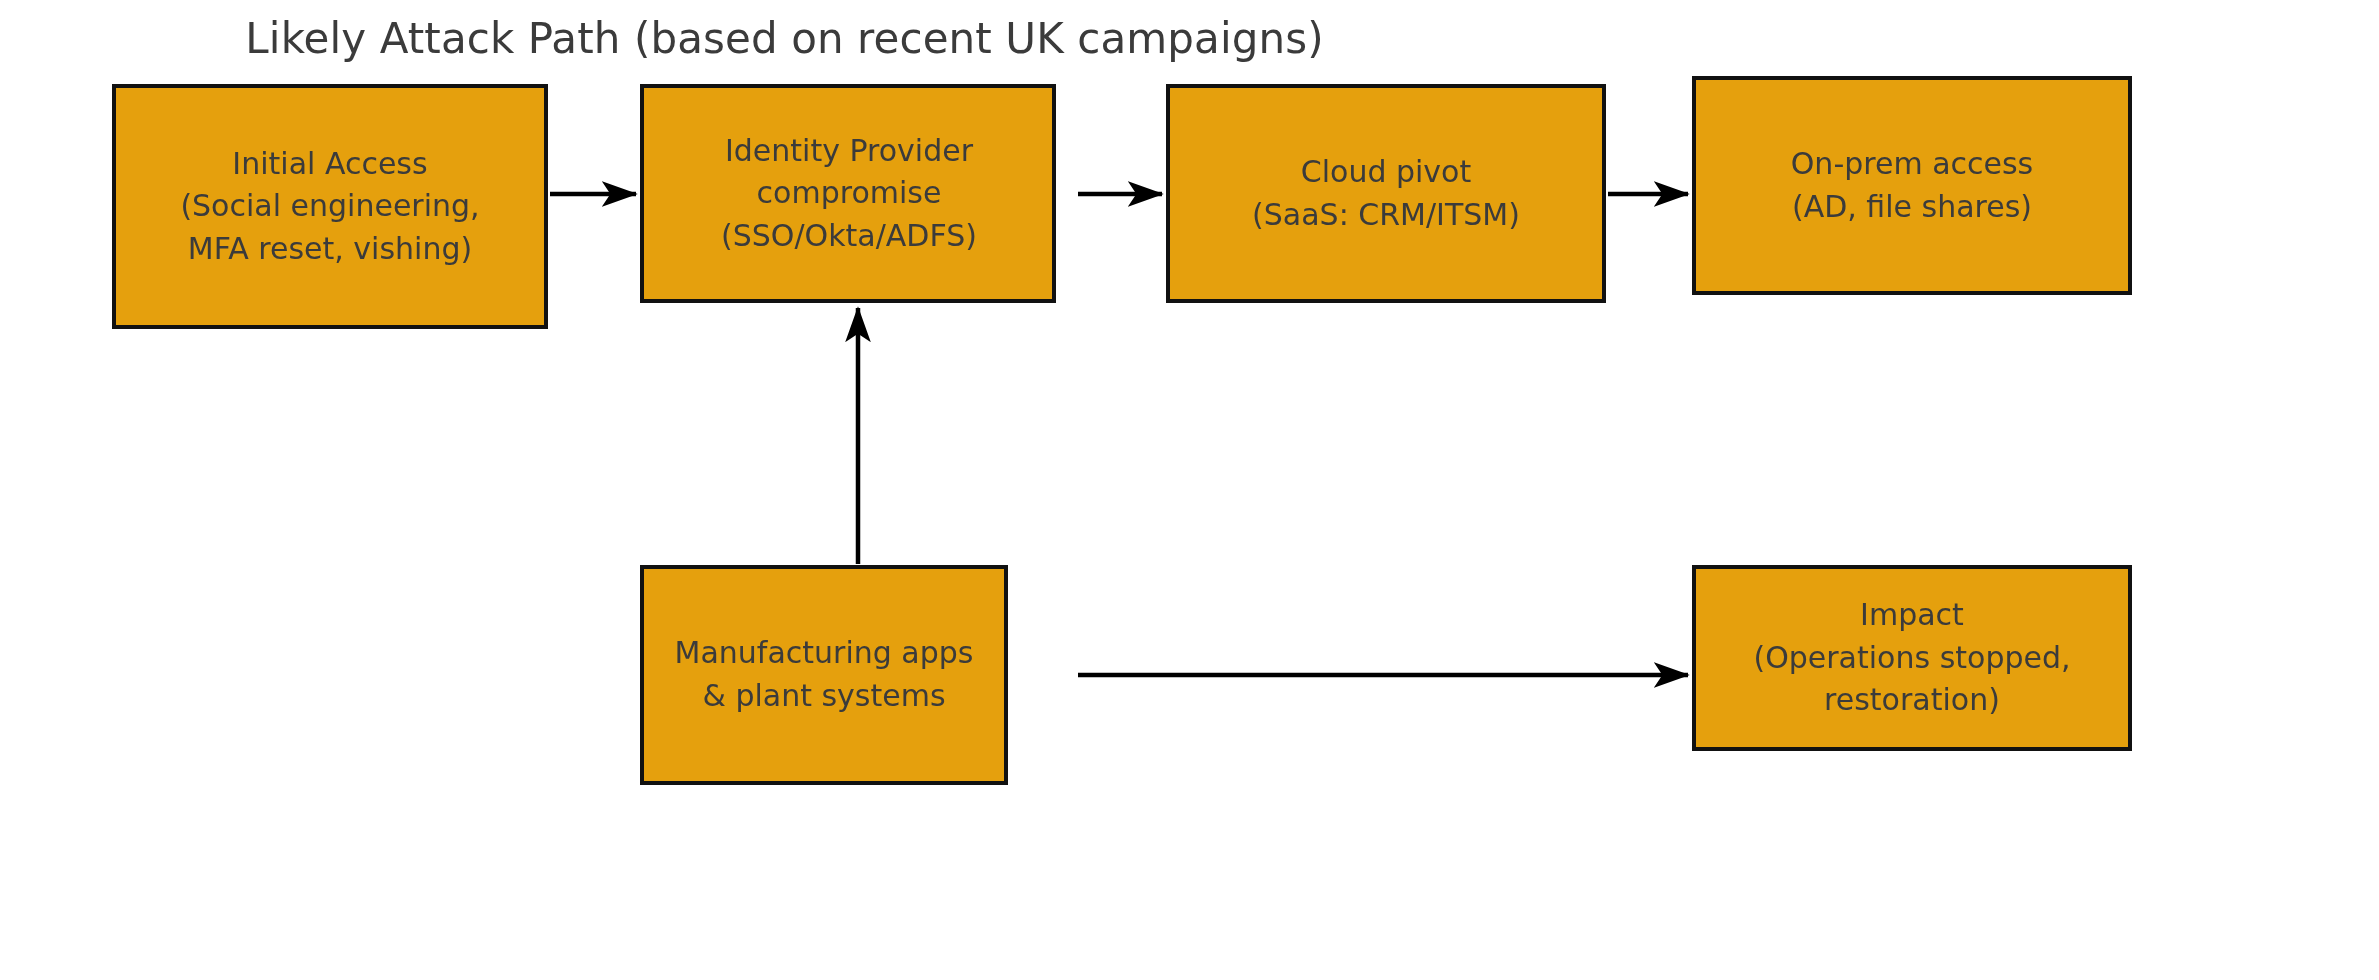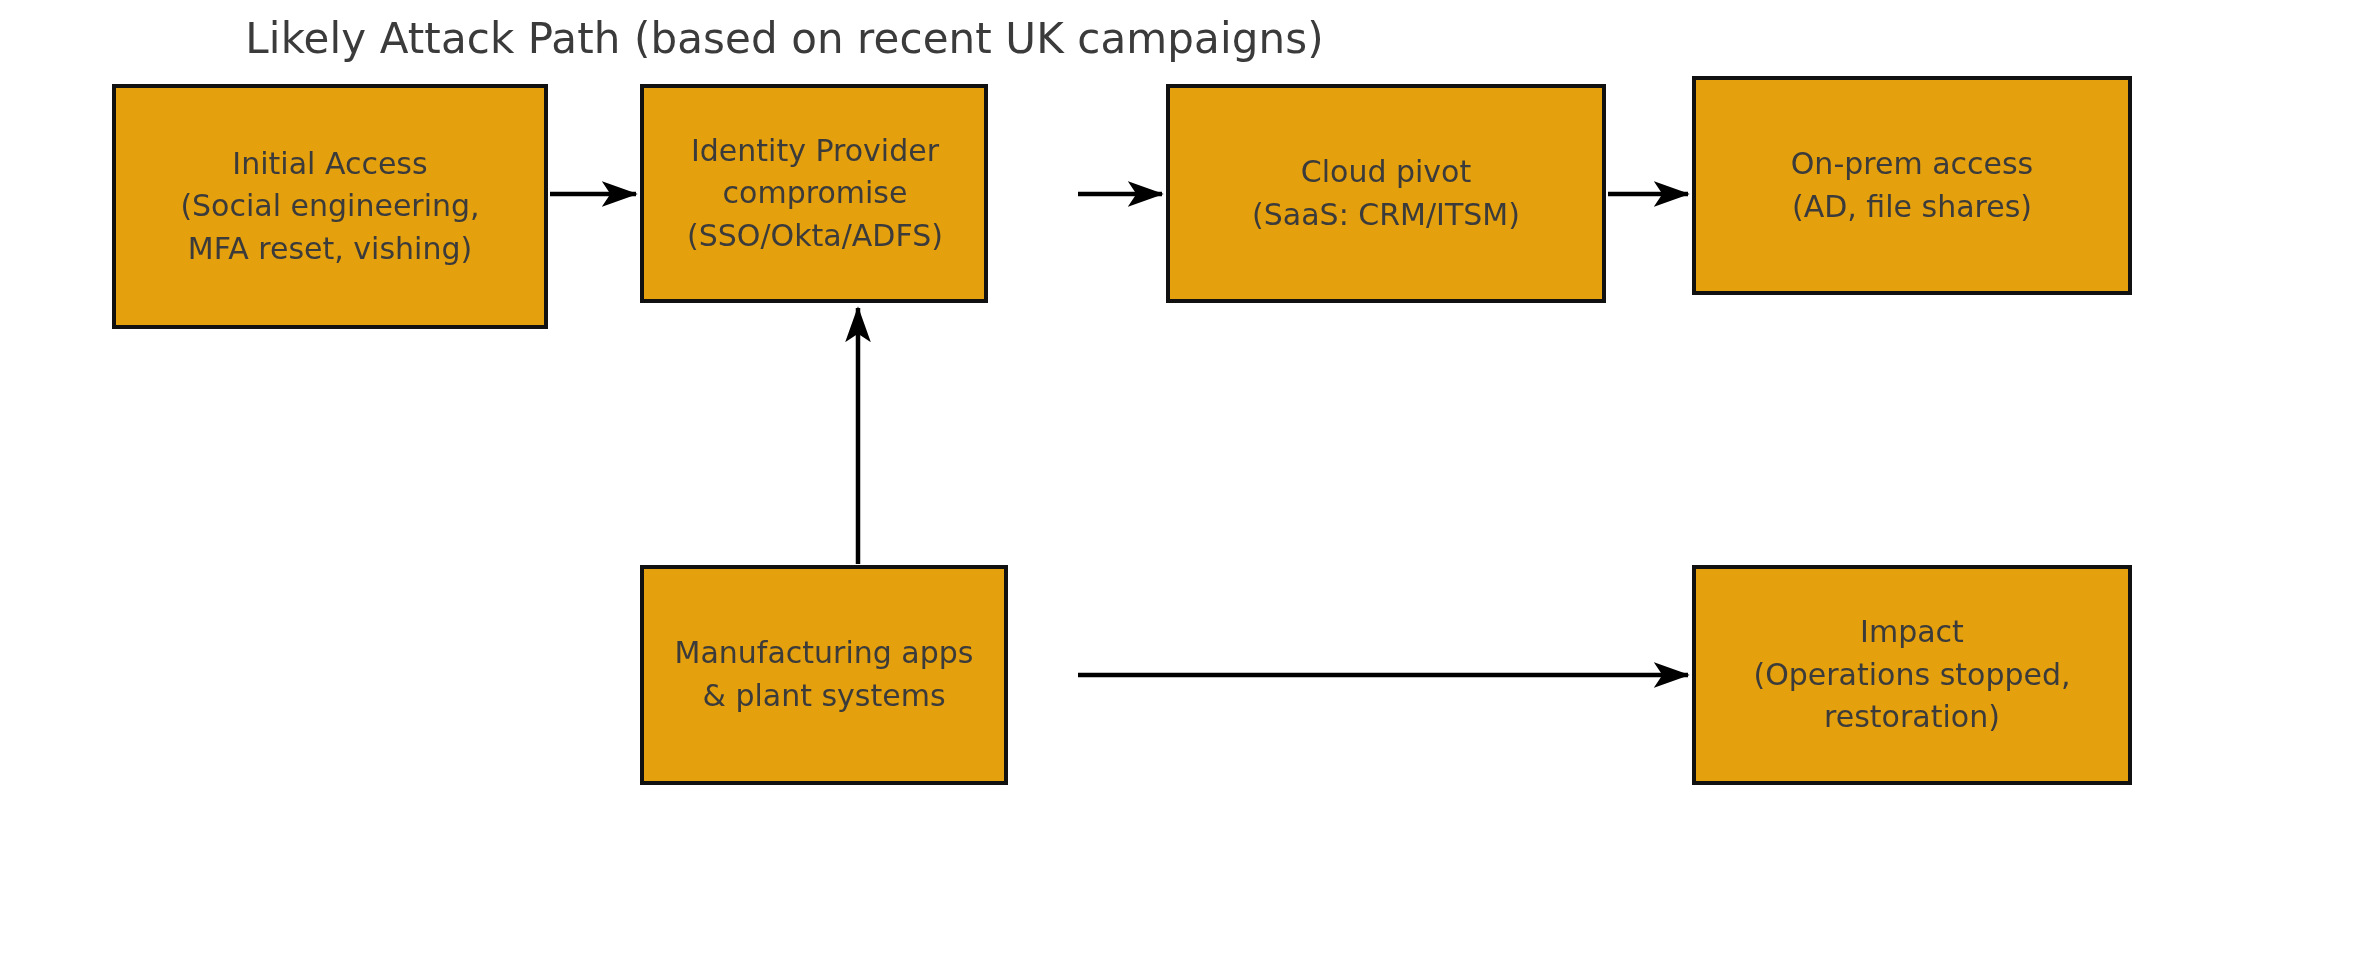--- a/index.html
+++ b/index.html
@@ -95,40 +95,40 @@
       <line x1="1078" y1="675" x2="1688" y2="675" stroke="#000000" stroke-width="4.5" marker-end="url(#arrowhead)"></line>
     </g>
   </svg>
 
   <div class="node" style="left:112px; top:84px; width:436px; height:245px;">
     <span>Initial Access
 (Social engineering,
 MFA reset, vishing)</span>
   </div>
 
-  <div class="node" style="left:640px; top:84px; width:348px; height:219px;padding-left:12px;">
+  <div class="node" style="left:640px; top:84px; width:416px; height:219px;padding-left:12px;">
     <span>Identity Provider
 compromise
 (SSO/Okta/ADFS)</span>
   </div>
 
   <div class="node" style="left:1166px; top:84px; width:440px; height:219px;">
     <span>Cloud pivot
 (SaaS: CRM/ITSM)</span>
   </div>
 
   <div class="node" style="left:1692px; top:76px; width:440px; height:219px;">
     <span>On-prem access
 (AD, file shares)</span>
   </div>
 
   <div class="node" style="left:640px; top:565px; width:368px; height:220px;">
     <span>Manufacturing apps
 &amp; plant systems</span>
   </div>
 
-  <div class="node" style="left:1692px; top:565px; width:440px; height:220px;">
+  <div class="node" style="left:1692px; top:565px; width:440px; height:186px;">
     <span>Impact
 (Operations stopped,
 restoration)</span>
   </div>
 
 </div>
 
 </body></html>

